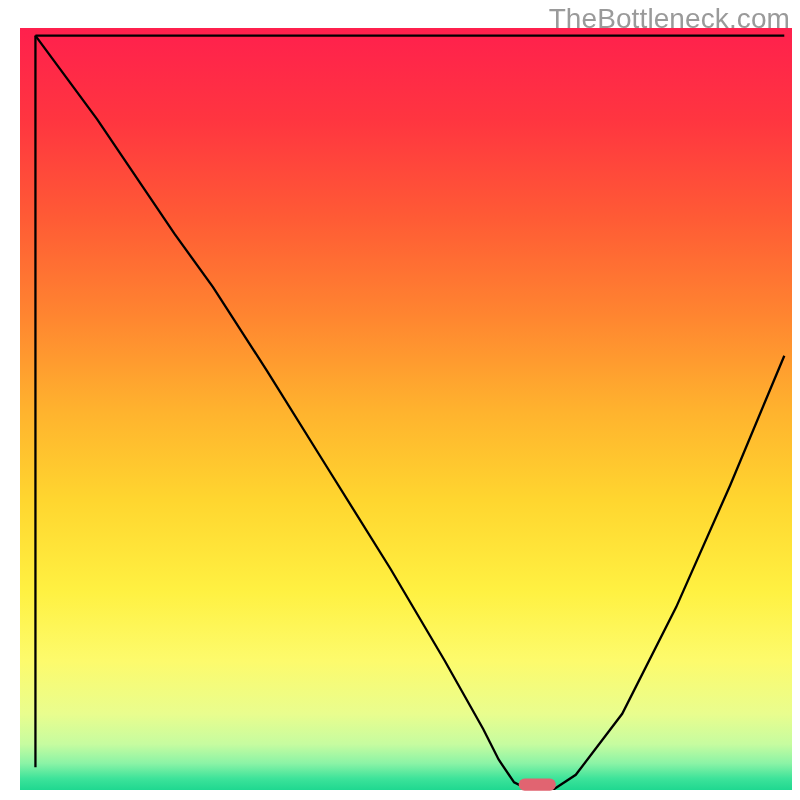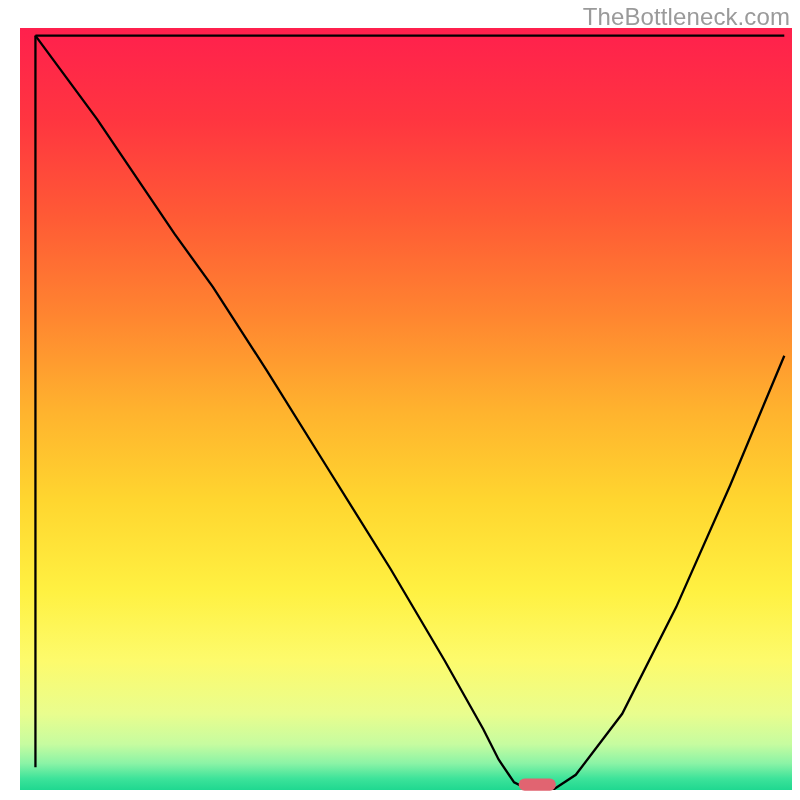--- a/index.html
+++ b/index.html
@@ -14,21 +14,21 @@
   .wrapper {
     position: relative;
     width: 800px;
     height: 800px;
   }
   .watermark {
     position: absolute;
     top: 3px;
     right: 10px;
     color: #9a9a9a;
-    font-size: 24px;
+    font-size: 28px;
     font-weight: 500;
     letter-spacing: 0.1px;
   }
   svg.plot {
     position: absolute;
     left: 0;
     top: 0;
     width: 800px;
     height: 800px;
     display: block;

